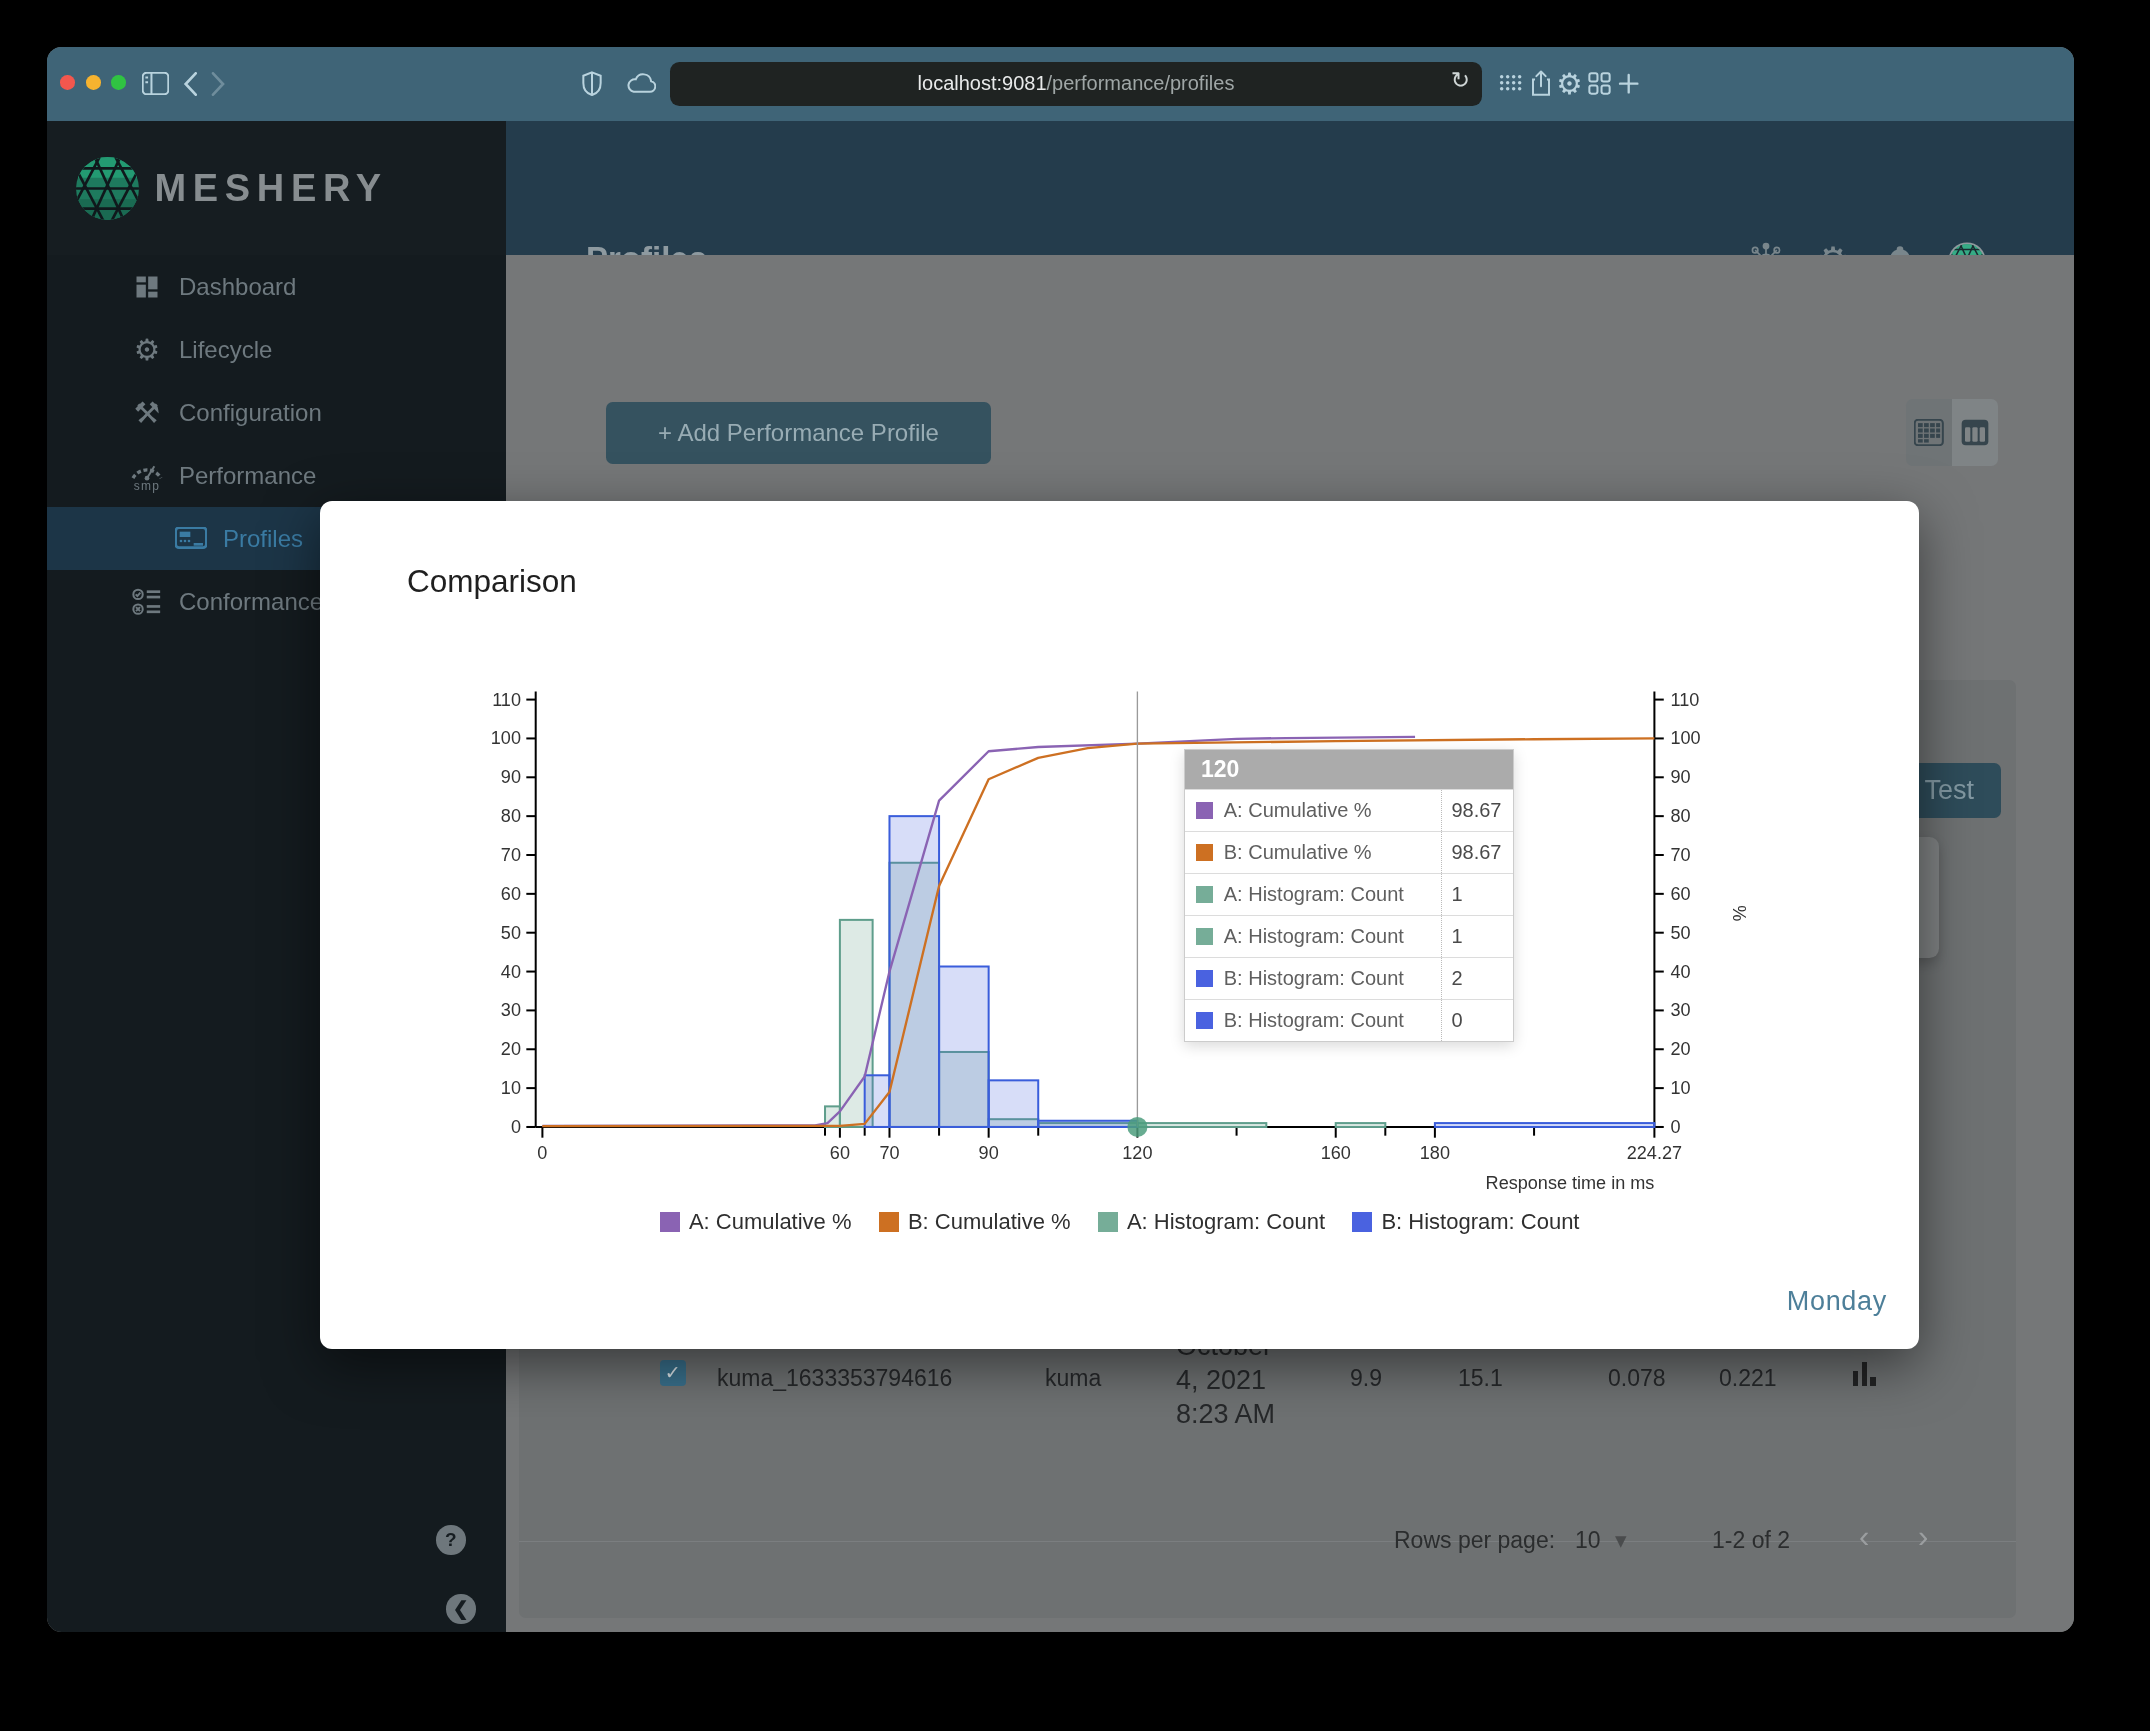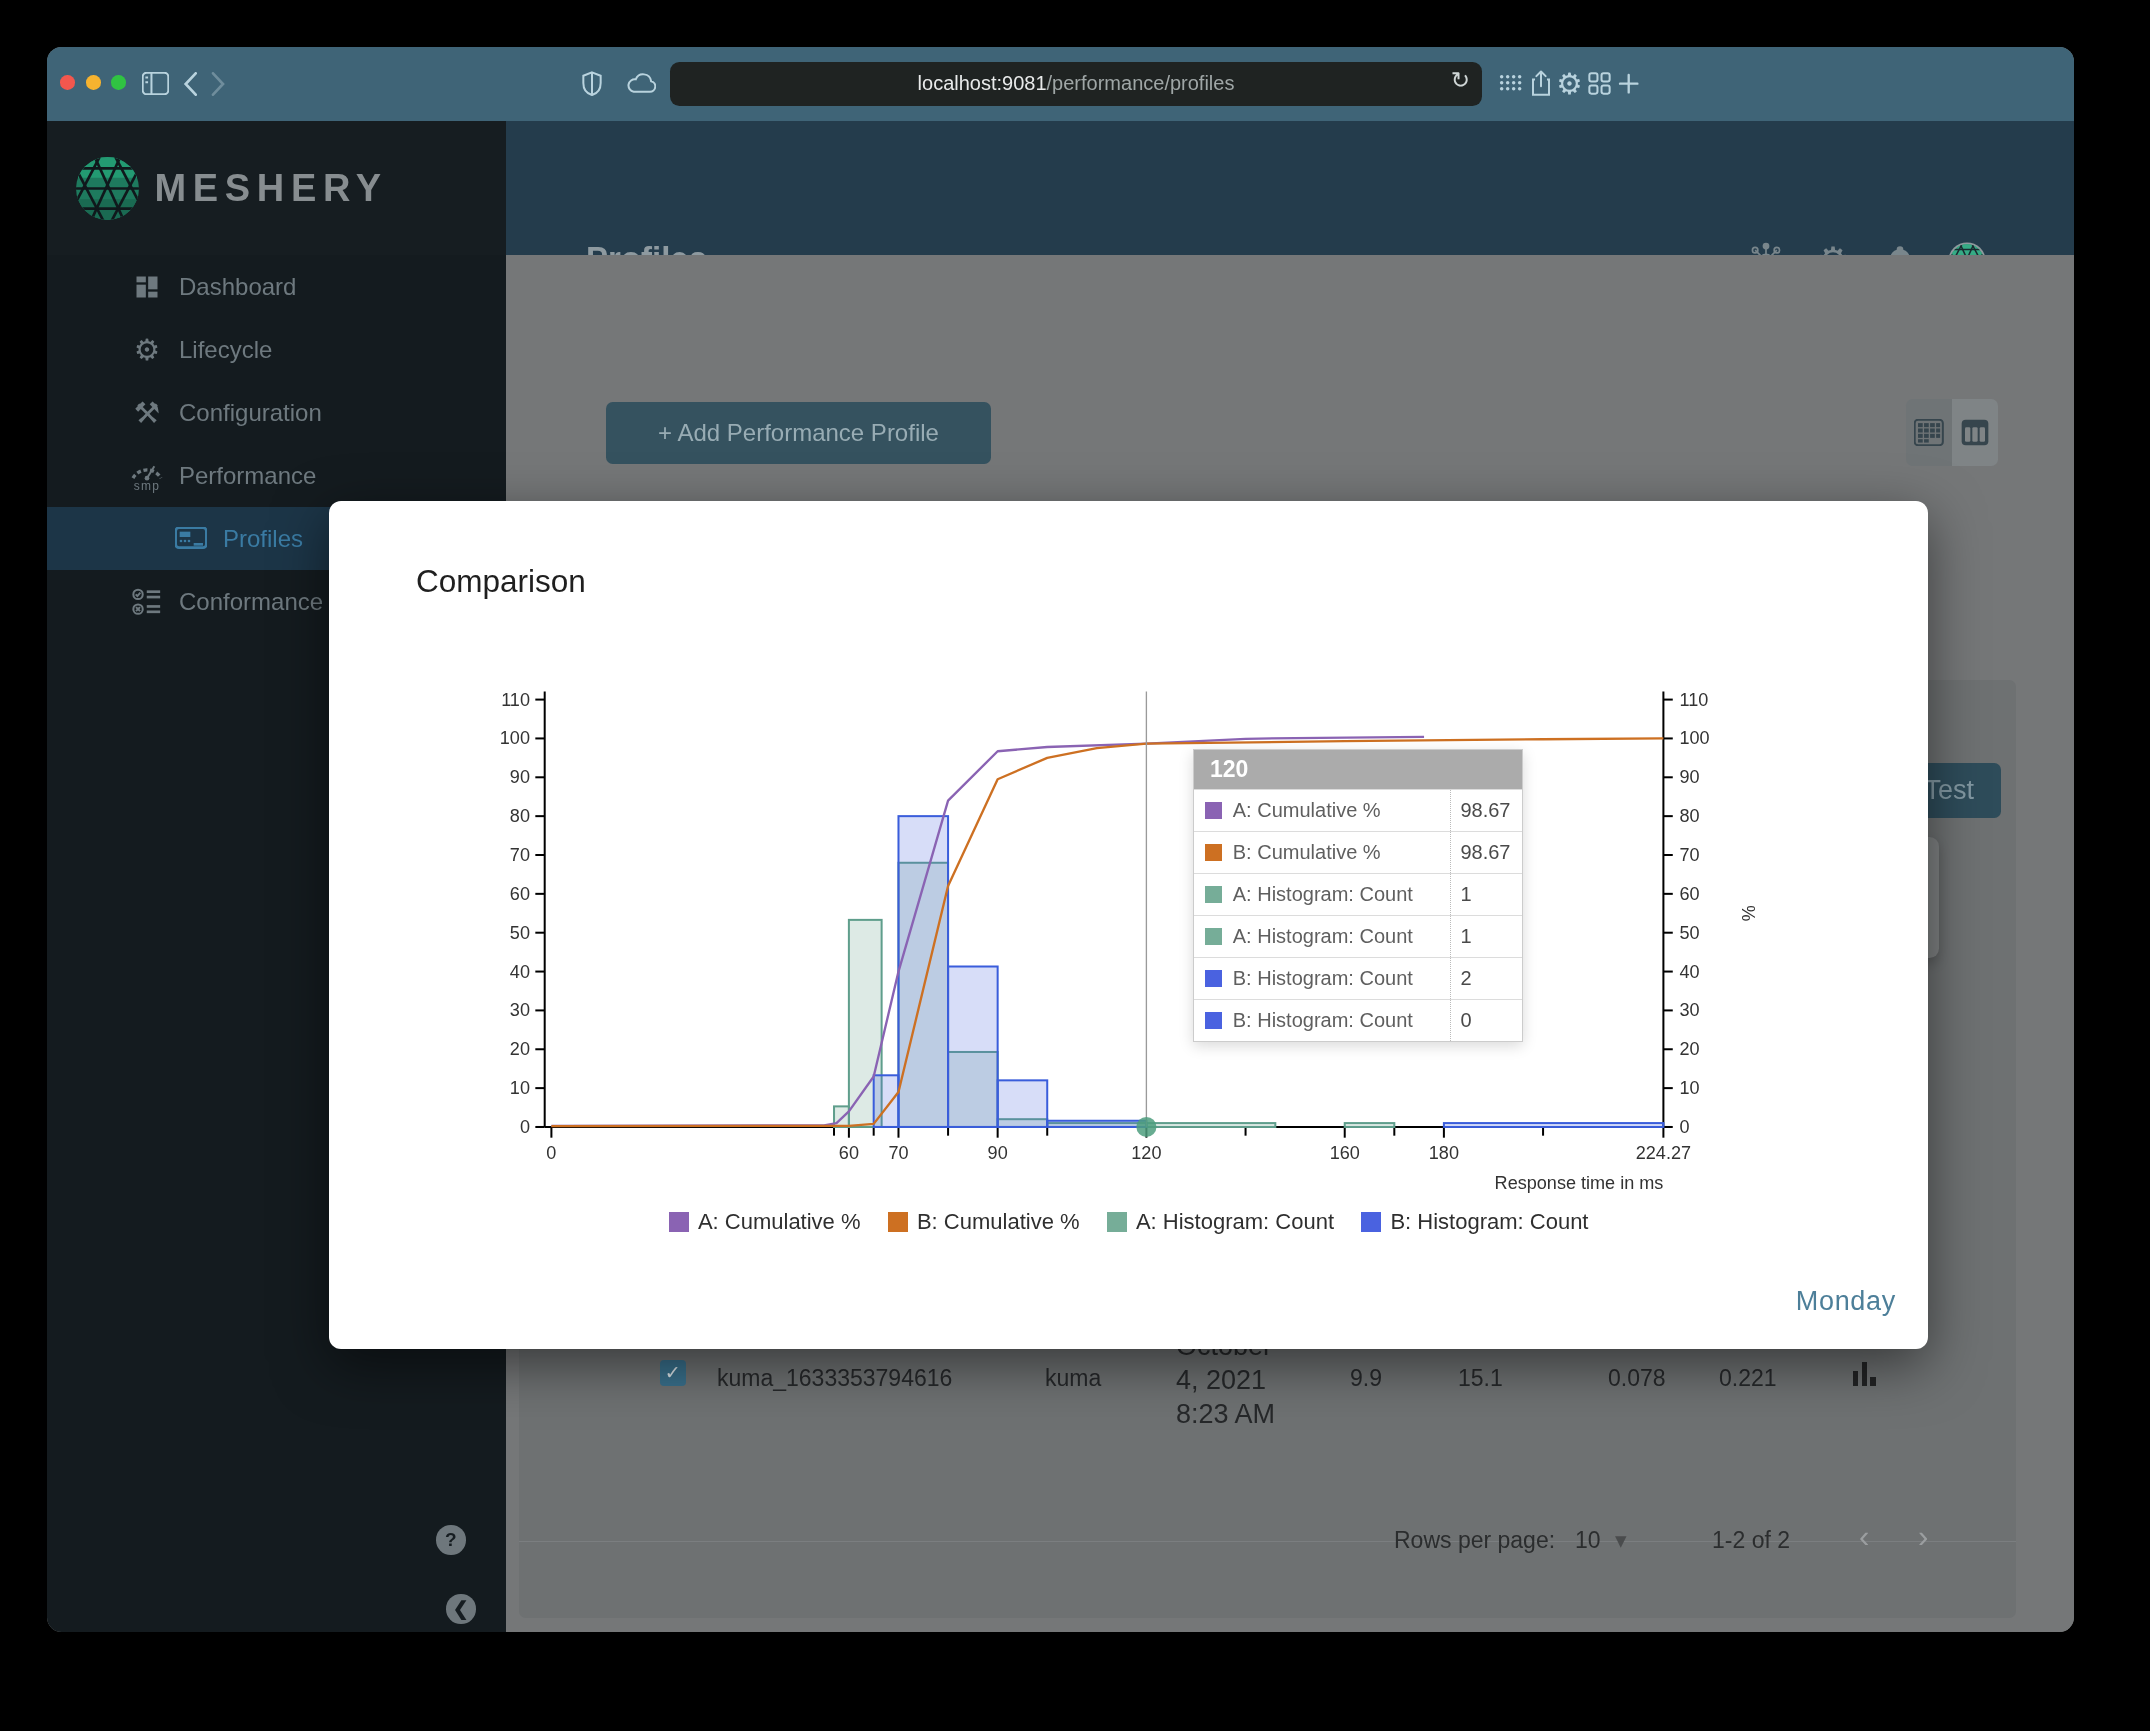--- a/index.html
+++ b/index.html
@@ -52,21 +52,21 @@
   .checkbox{position:absolute;left:154px;top:1105px;width:25.5px;height:25.5px;background:#39708c;border-radius:4px;
     color:#dfe8ec;font-size:19px;display:flex;align-items:center;justify-content:center;}
   .cell{position:absolute;font-size:23px;color:#26282a;top:1110px;}
   .datecell{position:absolute;left:670px;top:1040px;width:134px;font-size:27px;color:#26282a;line-height:34px;}
   .rowchart{position:absolute;left:1347px;top:1104px;display:flex;align-items:flex-end;gap:3.3px;height:27px;}
   .rowchart div{width:5.4px;background:#232425;}
   .pag{position:absolute;font-size:23px;color:#2b2d2e;top:1272px;}
   .pag-chev{position:absolute;top:1264px;font-size:31px;color:#9b9ea0;}
   
   .modal{position:absolute;left:273px;top:454px;width:1599px;height:848px;background:#fff;border-radius:12px;
-    box-shadow:0 16px 54px rgba(0,0,0,.5);margin-left:9px;}
+    box-shadow:0 16px 54px rgba(0,0,0,.5);}
   .modal-title{position:absolute;left:87px;top:62px;font-size:31.5px;color:#1f1f1f;}
   .chart-svg{position:absolute;left:0;top:0;}
   .legend{position:absolute;left:0;top:708px;width:100%;display:flex;justify-content:center;gap:27px;}
   .lg-item{display:flex;align-items:center;gap:9.4px;font-size:22px;color:#2f2f2f;}
   .lg-sq{width:20px;height:20px;}
   .close-btn{position:absolute;right:32px;top:785px;font-size:27px;color:#4d7f99;letter-spacing:0.7px;}
   
   .tooltip{position:absolute;left:864px;top:248px;width:330px;background:rgba(255,255,255,.97);
     border:0.7px solid #ccc;box-shadow:0 4px 13.4px rgba(0,0,0,.15);}
   .tt-head{height:39px;background:#ababab;color:#fff;font-size:23px;font-weight:bold;display:flex;align-items:center;padding-left:16px;}

